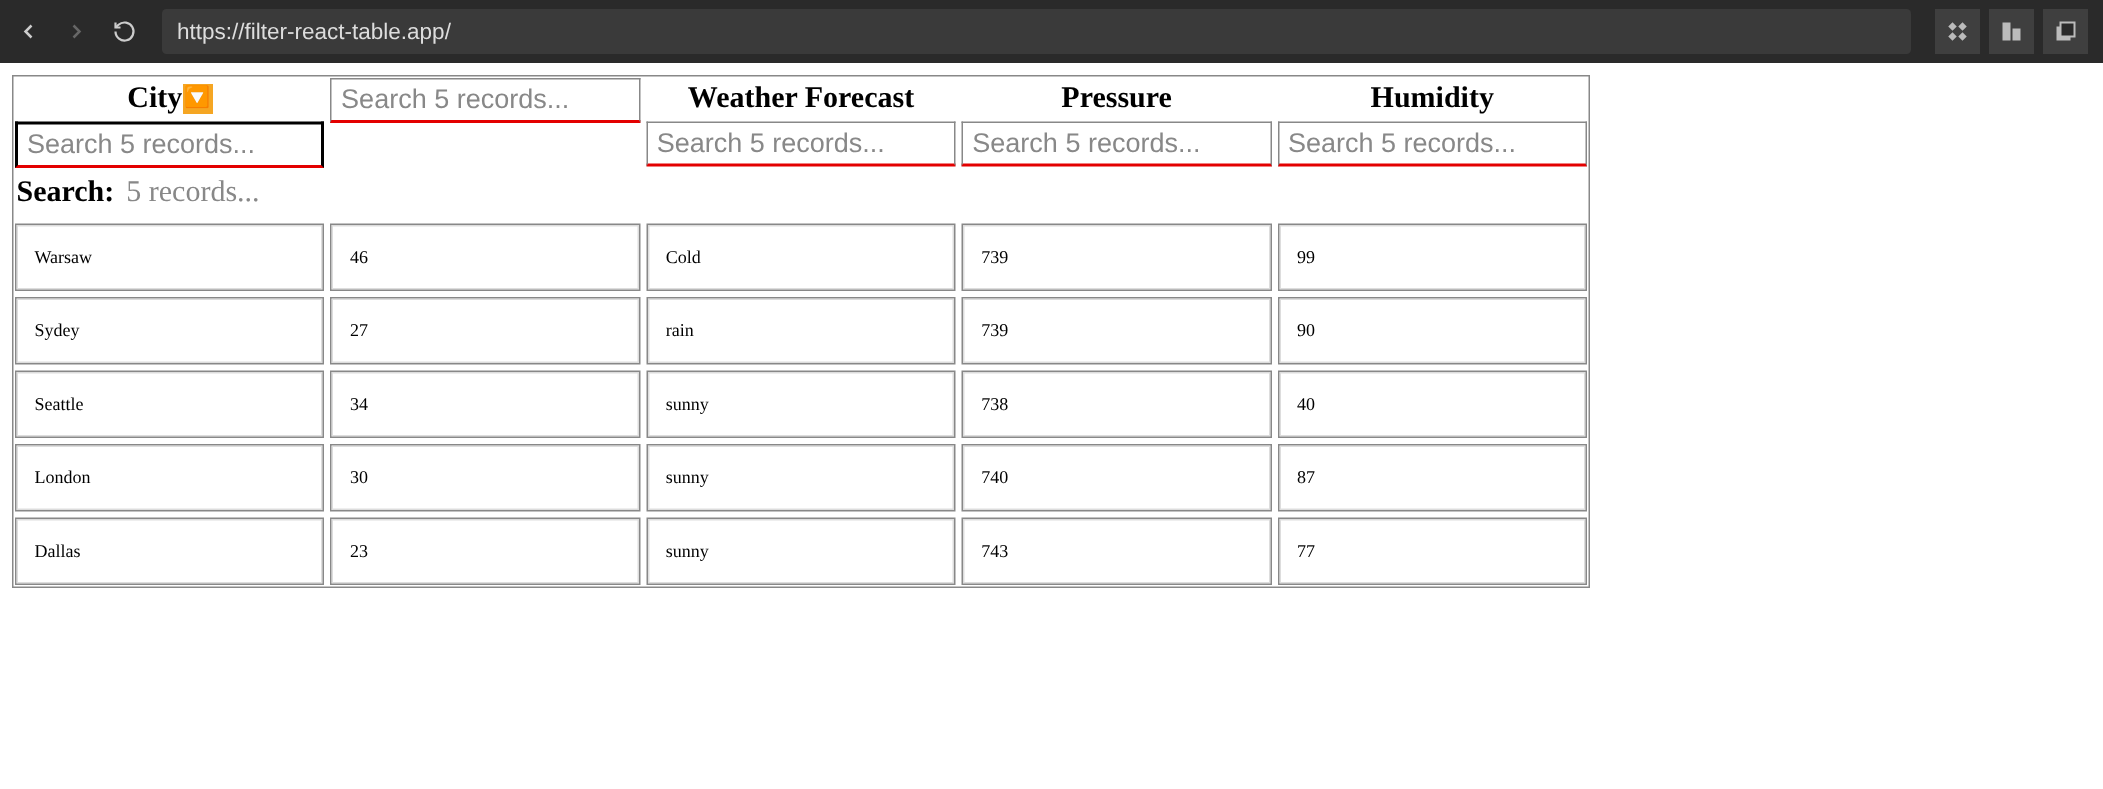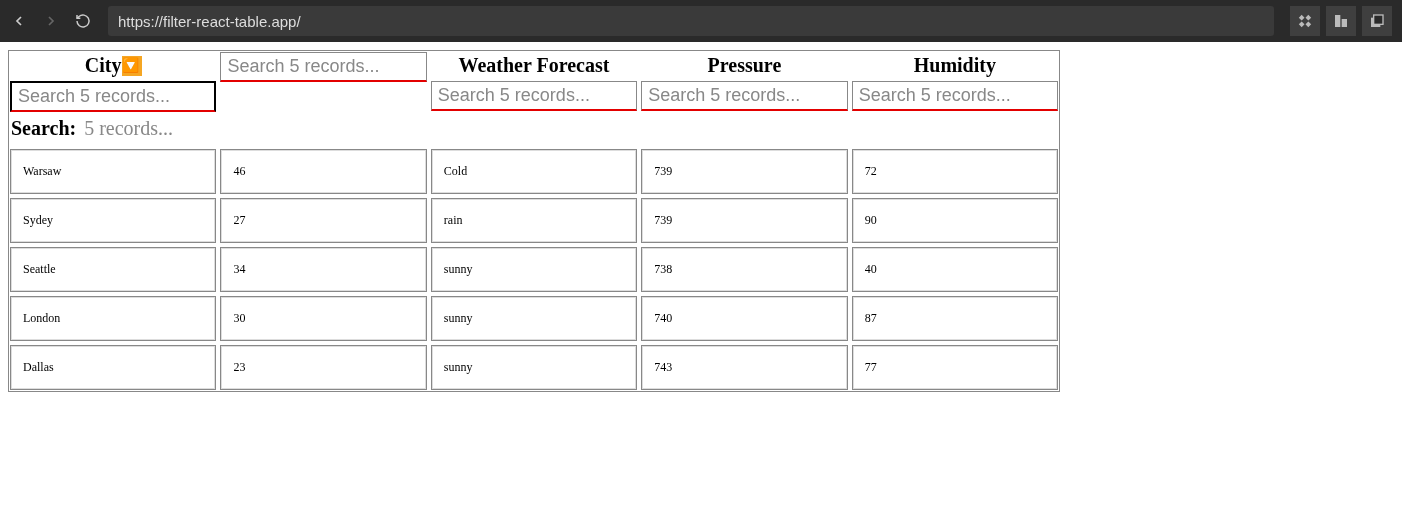--- a/index.html
+++ b/index.html
@@ -257,21 +257,21 @@
       <span class="global-search-label">Search:</span>
       <input class="global-search-input" type="text" placeholder="5 records..." style="">
     </div>
 
     <div class="data-rows">
       <div class="data-row">
         <div class="data-cell">Warsaw</div>
         <div class="data-cell">46</div>
         <div class="data-cell">Cold</div>
         <div class="data-cell">739</div>
-        <div class="data-cell">72</div>
+        <div class="data-cell">99</div>
       </div>
       <div class="data-row">
         <div class="data-cell">Sydey</div>
         <div class="data-cell">27</div>
         <div class="data-cell">rain</div>
         <div class="data-cell">739</div>
         <div class="data-cell">90</div>
       </div>
       <div class="data-row">
         <div class="data-cell">Seattle</div>

